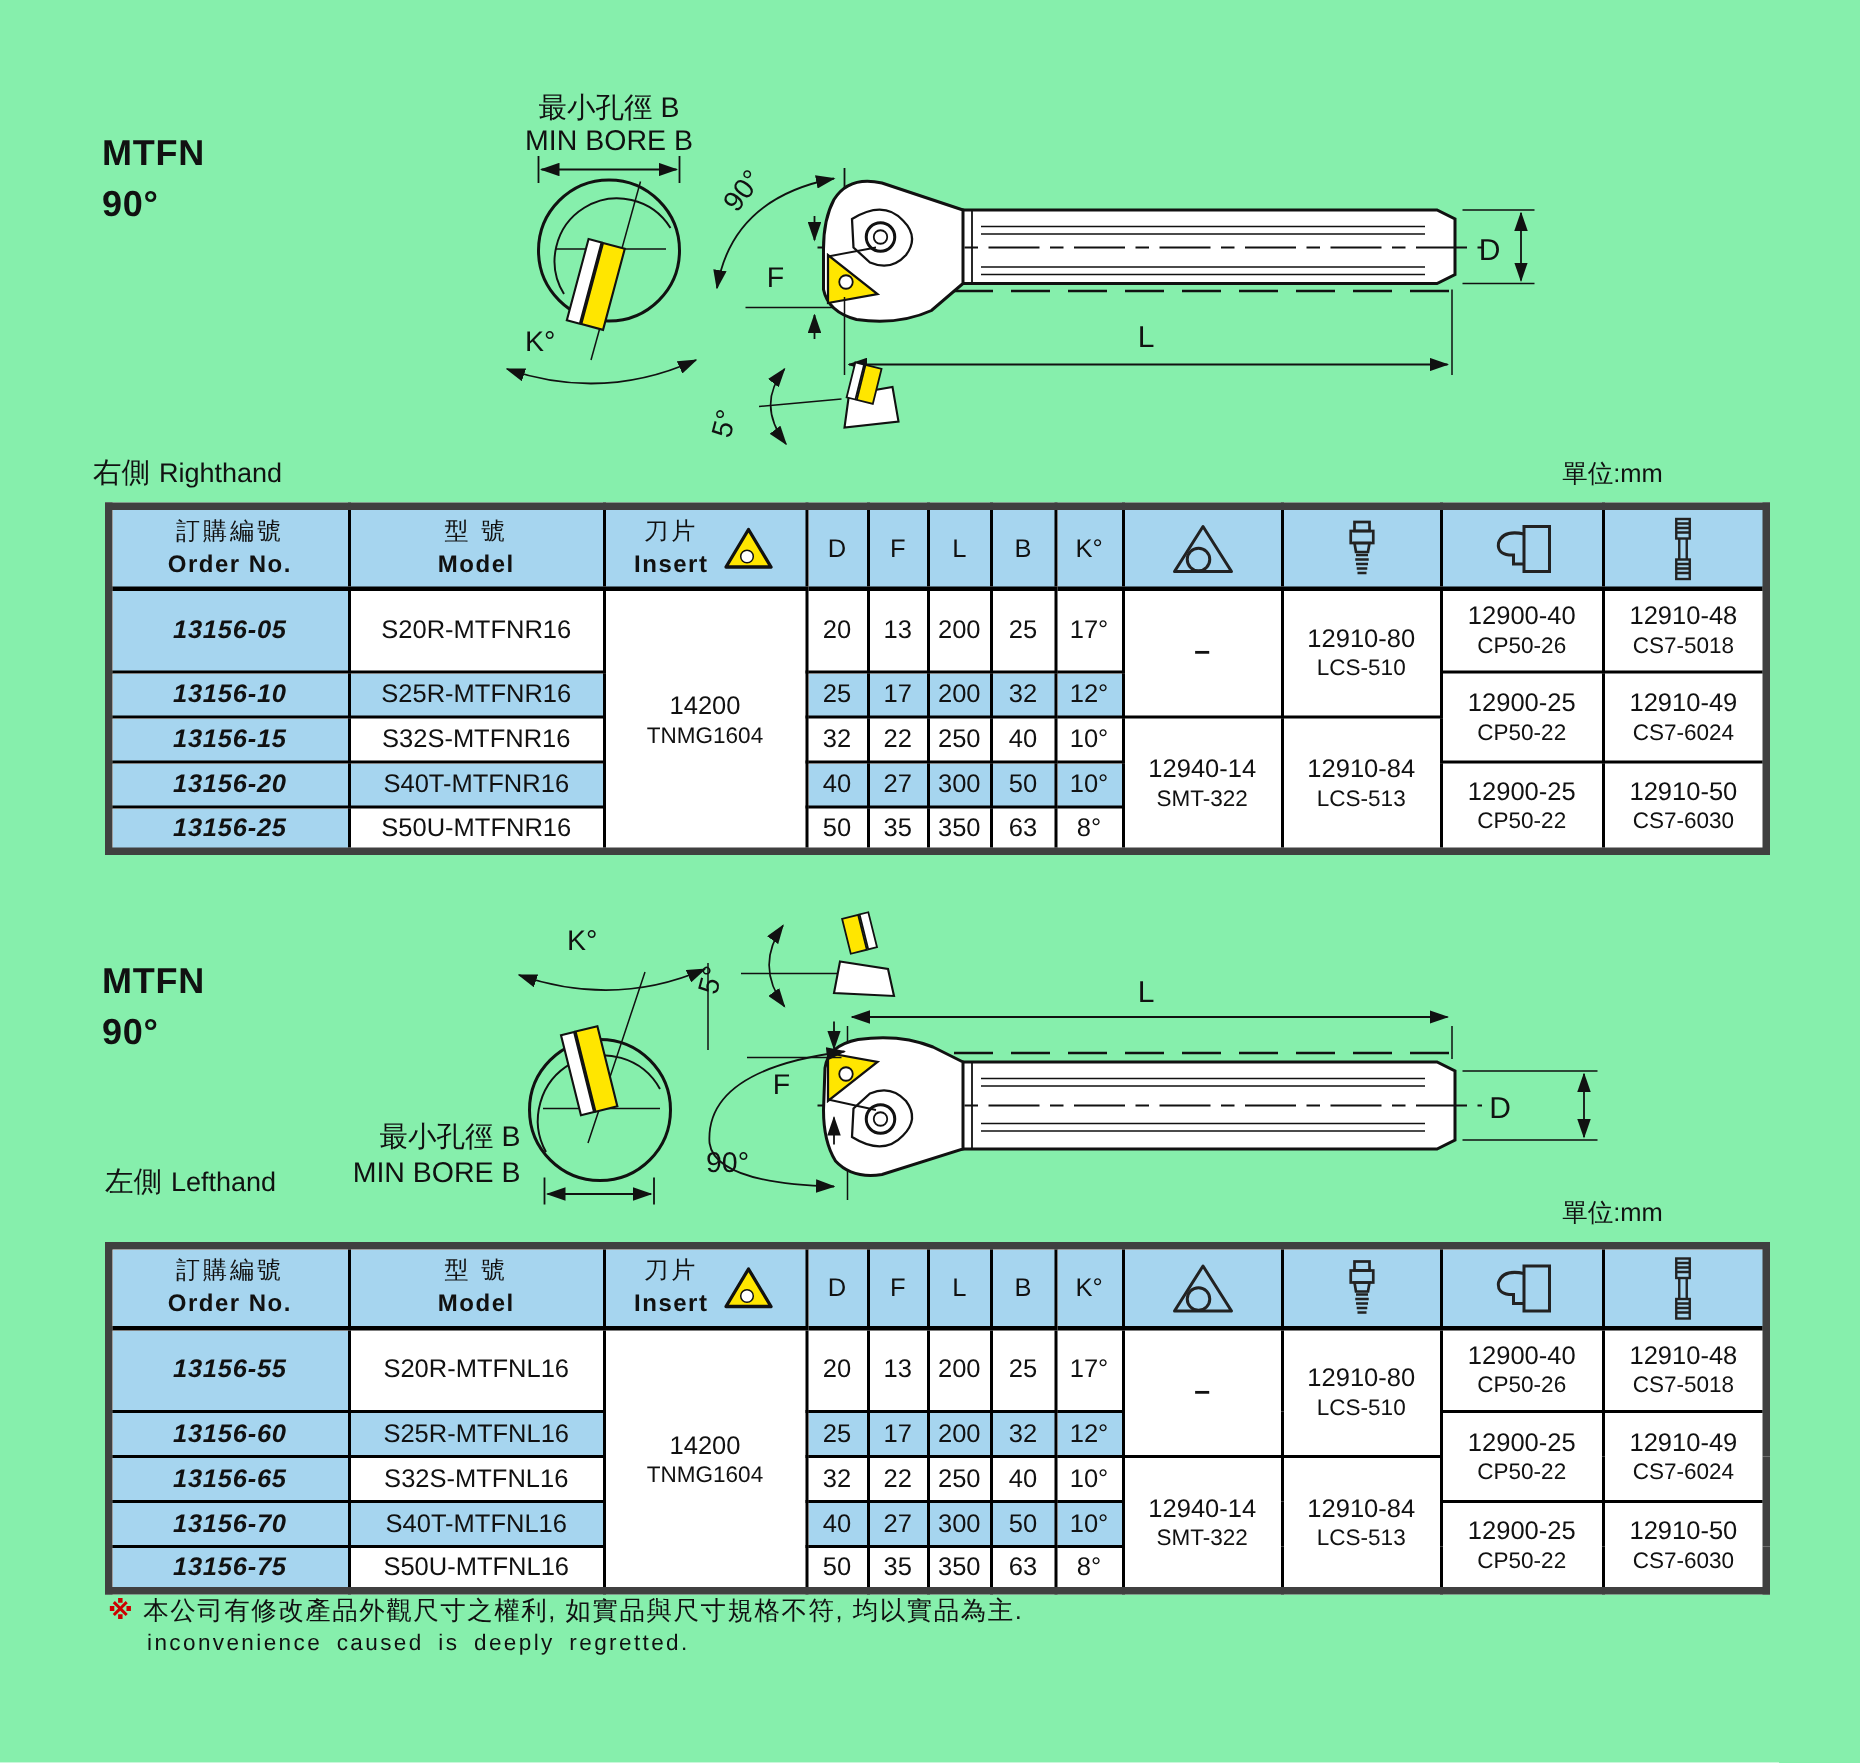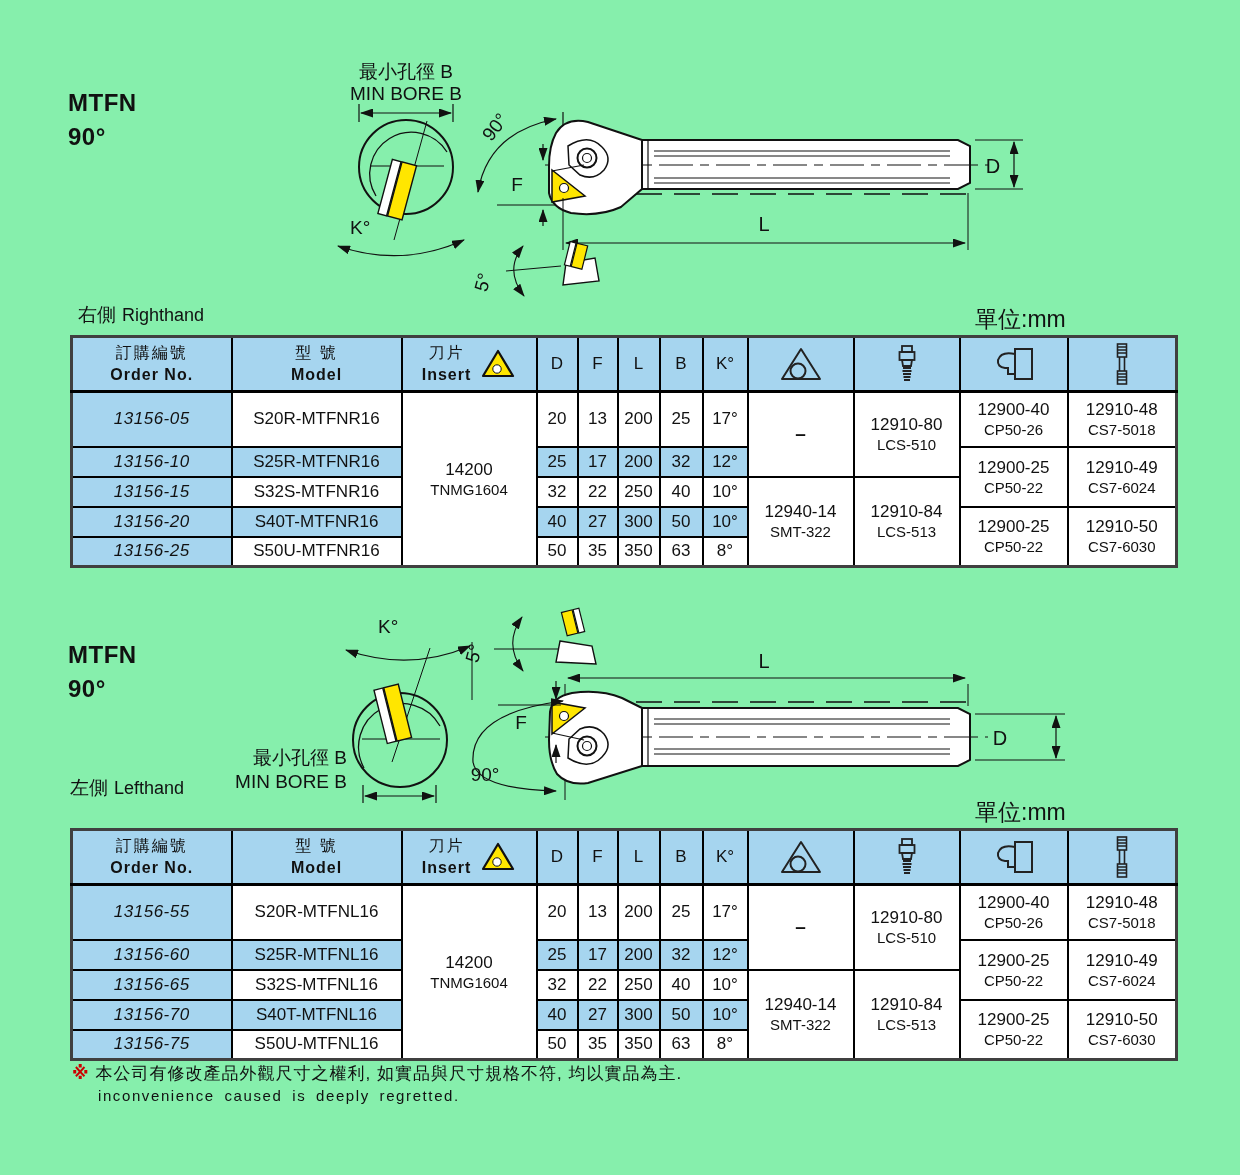--- a/index.html
+++ b/index.html
@@ -3,36 +3,36 @@
 <meta charset="utf-8">
 <style>
   html,body{margin:0;padding:0;background:#fff;}
   .page{position:relative;width:1240px;height:1175px;background:#86efac;overflow:hidden;
         font-family:"Liberation Sans","DejaVu Sans",sans-serif;color:#111;}
   .abs{position:absolute;}
   .series{left:68px;font-size:24px;font-weight:bold;line-height:34px;letter-spacing:.5px;}
   #series-right{top:86px;} #series-left{top:638px;}
   .sechead{font-size:19px;}
   .sechead .en{font-size:18px;margin-left:6px;}
-  #sechead-right{left:78px;top:302px;} #sechead-left{left:70px;top:775px;}
-  .unit{left:975px;width:200px;text-align:left;font-size:23px;}
+  #sechead-right{left:62px;top:302px;} #sechead-left{left:70px;top:775px;}
+  .unit{left:975px;width:200px;text-align:center;font-size:17px;}
   #unit-right{top:304px;} #unit-left{top:797px;}
 
   table.cat{border-collapse:collapse;table-layout:fixed;width:1105px;background:#fff;
-            border:3px solid #404040;}
+            border:5px solid #404040;}
   #table-right{left:70px;top:335px;} #table-left{left:70px;top:828px;}
   table.cat th,table.cat td{border:2px solid #000;text-align:center;vertical-align:middle;
             padding:0;overflow:hidden;}
   table.cat thead th{background:#a6d5ef;border-bottom:3px solid #000;font-weight:normal;}
   tr.tall{height:55px;} tr.short{height:30px;} thead tr{height:55px;}
   .zh{font-size:16px;letter-spacing:2px;line-height:22px;}
   .enb{font-size:16px;font-weight:bold;letter-spacing:1px;line-height:22px;}
   .collbl{font-size:17px;font-weight:bold;}
   .blue{background:#a6d5ef;}
-  td.order{font-size:17px;font-weight:normal;font-style:italic;letter-spacing:.5px;}
+  td.order{font-size:17px;font-weight:bold;font-style:italic;letter-spacing:.5px;}
   td.model,td.num{font-size:17px;}
   .l1{font-size:17px;line-height:21px;} .l2{font-size:15px;line-height:19px;}
   .dash{font-size:19px;font-weight:bold;}
   .inshead{display:flex;align-items:center;justify-content:center;gap:9px;}
   .icon{display:inline-block;vertical-align:middle;}
 
   .footnote{left:72px;top:1063px;width:1120px;}
   .footnote .zhline{font-size:17px;line-height:22px;letter-spacing:1px;}
   .footnote .mark{color:#c00;font-weight:bold;margin-right:6px;}
   .footnote .enline{font-size:15px;line-height:22px;letter-spacing:1.6px;word-spacing:4px;margin-left:26px;}

